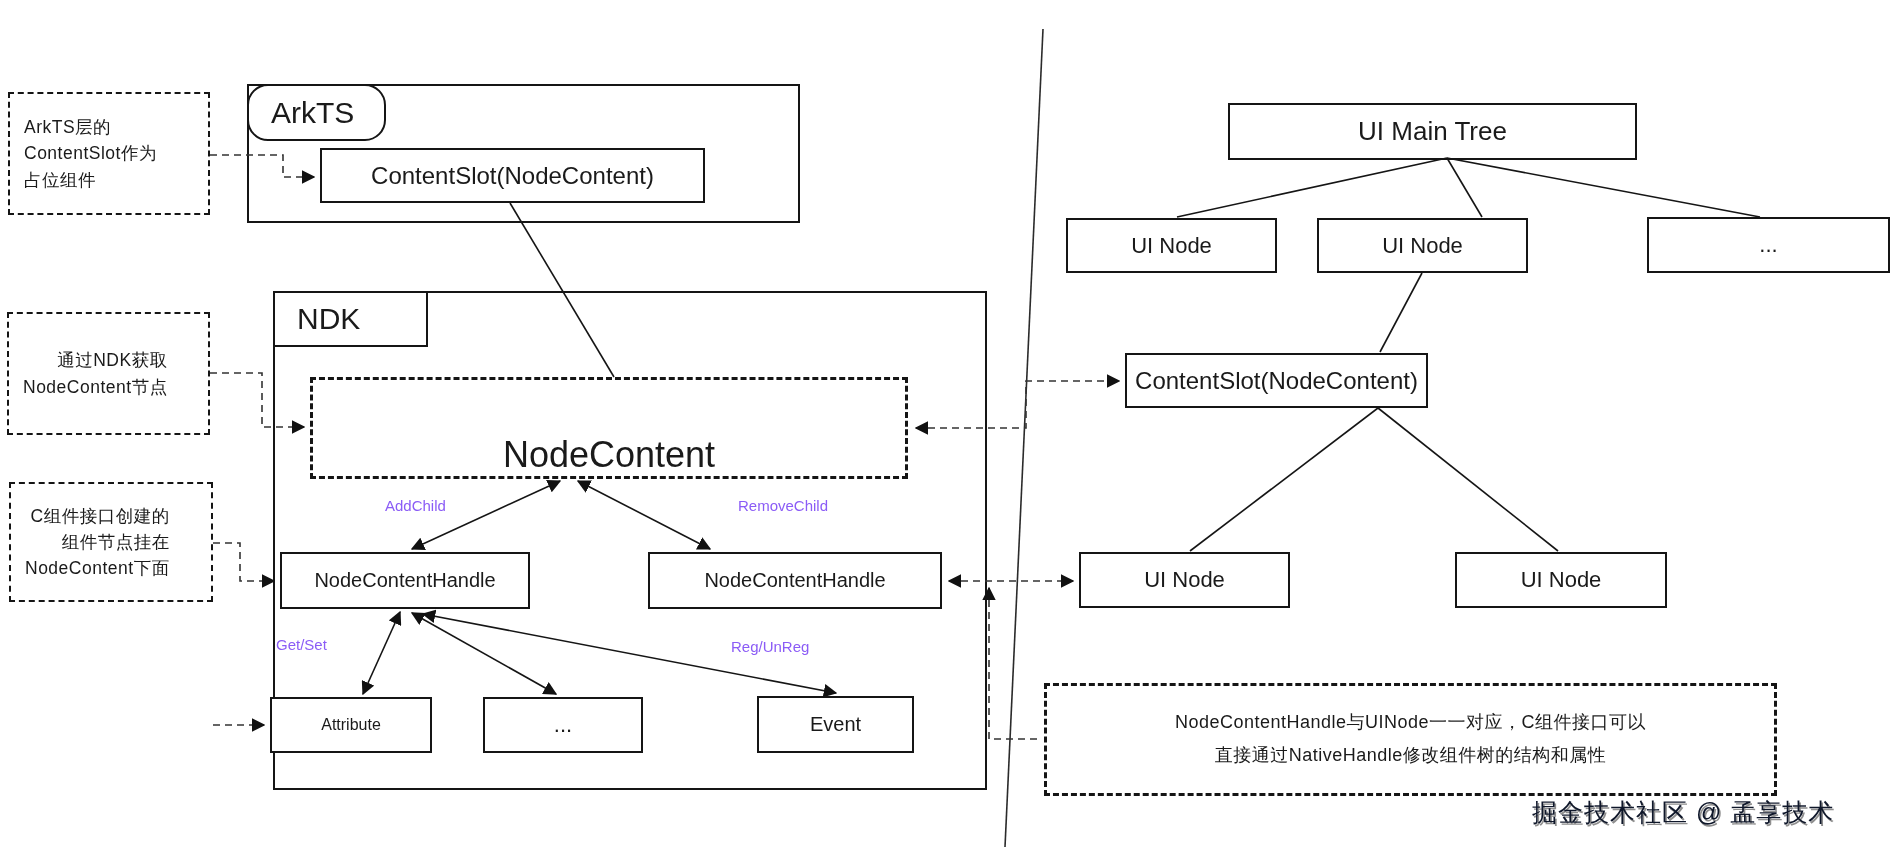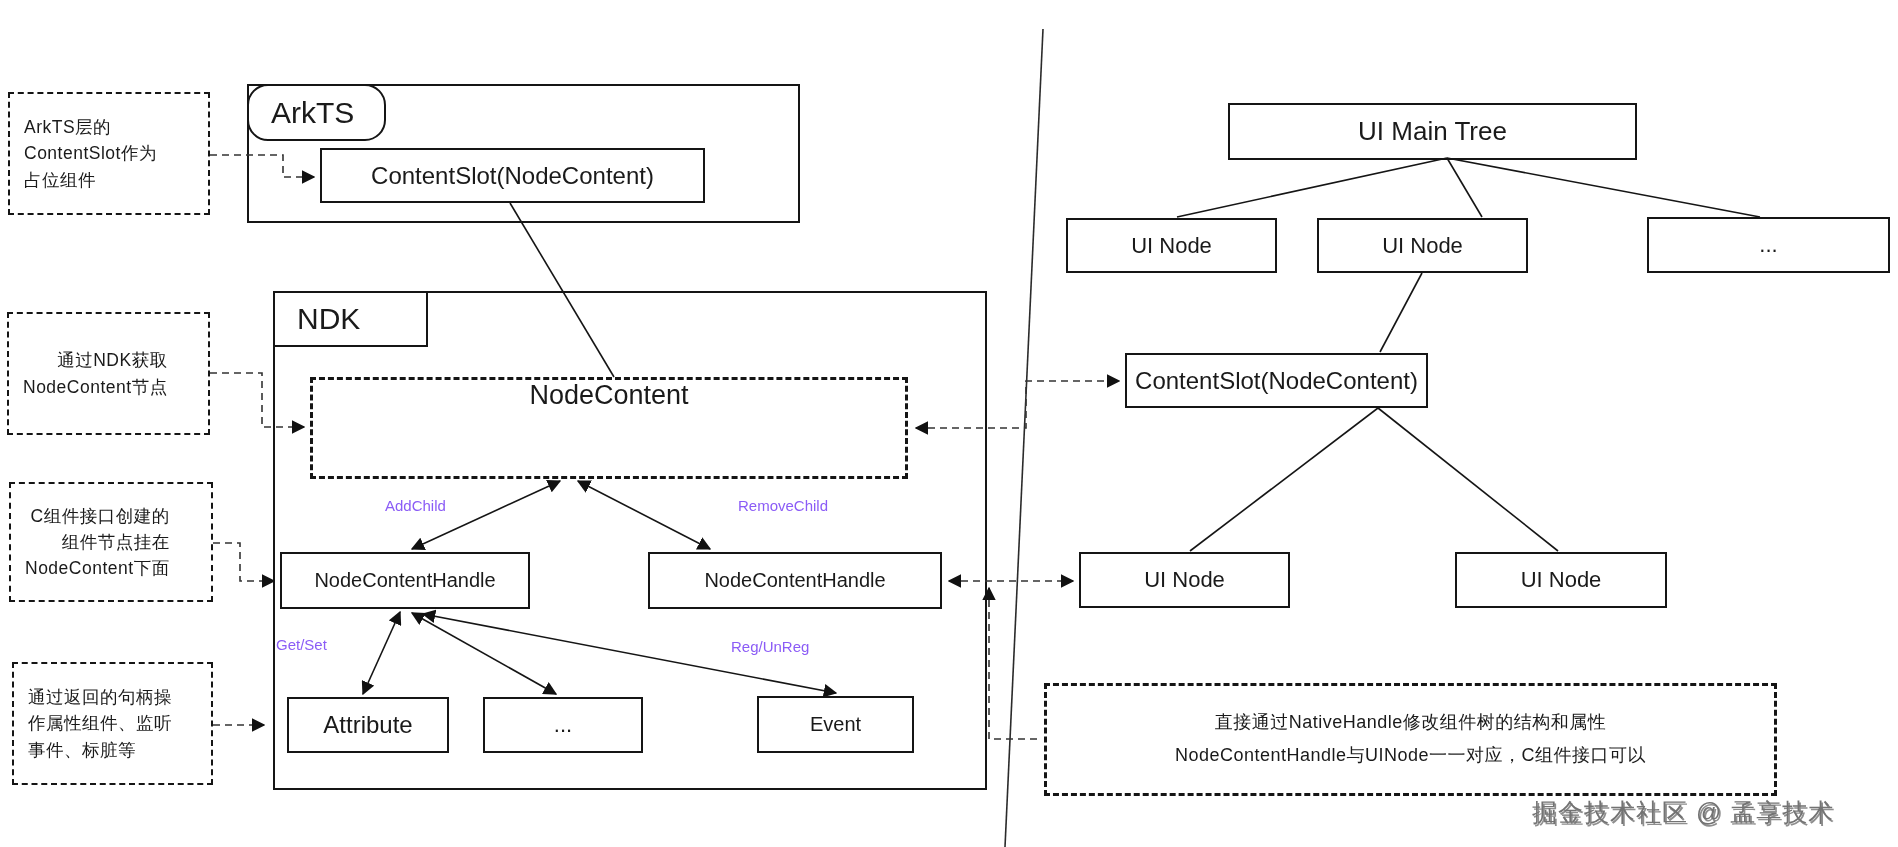--- a/index.html
+++ b/index.html
@@ -14,21 +14,21 @@
   .note{
     display:flex;align-items:center;padding-left:14px;
     font-size:17.5px;line-height:1.5;white-space:pre-line;letter-spacing:0.5px;
   }
   .tab{border:2px solid #151515;border-top-width:2px;background:#fff;display:flex;align-items:center;padding-left:22px;font-size:30px;}
   .grouptab{position:absolute;left:-2px;top:-2px;}
   .edgelabel{font-size:15px;color:#8b5cf6;}
   .center-lg{font-size:24px;}
   svg.layer{position:absolute;left:0;top:0;pointer-events:none;}
   #watermark{
-    font-size:25px;letter-spacing:1px;color:#737373;
+    font-size:25px;letter-spacing:1px;color:#0f172a;
     text-shadow:1.5px 1.5px 0 #8f8f8f,-1px -1px 0 #ffffff;
     white-space:nowrap;
   }
   .note2{
     text-align:center;font-size:18px;line-height:33px;padding-top:20px;letter-spacing:0.5px;
   }
 </style>
 </head>
 <body>
 
@@ -38,51 +38,48 @@
 ContentSlot作为
 占位组件</span></div>
 
   <div class="abs dashedbox note" style="left:7px;top:312px;width:203px;height:123px;text-align:right;"><span style="white-space:pre-line;">通过NDK获取
 NodeContent节点</span></div>
 
   <div class="abs dashedbox note" style="left:9px;top:482px;width:204px;height:120px;"><span style="white-space:pre-line;text-align:right;">C组件接口创建的
 组件节点挂在
 NodeContent下面</span></div>
 
-  <div class="abs dashedbox note" style="left:12px;top:662px;width:201px;height:123px;"><span style="white-space:pre-line;">通过返回的句柄操
-作属性组件、监听
-事件、标脏等</span></div>
 
   <div class="abs box" style="left:247px;top:84px;width:553px;height:139px;justify-content:flex-start;align-items:flex-start;">
     <div class="tab grouptab" style="width:113px;height:53px;border-radius:21px;">
       <span>ArkTS</span>
     </div>
   </div>
   <div class="abs box center-lg" style="left:320px;top:148px;width:385px;height:55px;">
     <span>ContentSlot(NodeContent)</span>
   </div>
 
   <div class="abs box" style="left:253px;top:291px;width:714px;height:499px;justify-content:flex-start;align-items:flex-start;margin-left:20px;">
     <div class="tab grouptab" style="width:129px;height:52px;">
       <span>NDK</span>
     </div>
   </div>
 
-  <div class="abs heavydash" style="left:310px;top:377px;width:598px;height:102px;display:flex;align-items:flex-start;justify-content:center;font-size:27px;">
+  <div class="abs heavydash" style="left:310px;top:377px;width:598px;height:102px;display:flex;align-items:flex-end;justify-content:center;font-size:36px;">
     <span>NodeContent</span>
   </div>
 
   <div class="abs box" style="left:280px;top:552px;width:250px;height:57px;font-size:20px;">
     <span>NodeContentHandle</span>
   </div>
   <div class="abs box" style="left:648px;top:552px;width:294px;height:57px;font-size:20px;">
     <span>NodeContentHandle</span>
   </div>
 
-  <div class="abs box" style="left:270px;top:697px;width:162px;height:56px;font-size:24px;margin-left:17px;">
+  <div class="abs box" style="left:270px;top:697px;width:162px;height:56px;font-size:16px;">
     <span>Attribute</span>
   </div>
   <div class="abs box" style="left:483px;top:697px;width:160px;height:56px;font-size:22px;">
     <span>...</span>
   </div>
   <div class="abs box" style="left:757px;top:696px;width:157px;height:57px;font-size:20px;">
     <span>Event</span>
   </div>
 
   <div class="abs edgelabel" style="left:385px;top:497px;">AddChild</div>
@@ -108,22 +105,22 @@
   </div>
 
   <div class="abs box" style="left:1079px;top:552px;width:211px;height:56px;font-size:22px;">
     <span>UI Node</span>
   </div>
   <div class="abs box" style="left:1455px;top:552px;width:212px;height:56px;font-size:22px;">
     <span>UI Node</span>
   </div>
 
   <div class="abs heavydash note2" style="left:1044px;top:683px;width:733px;height:113px;">
+    <div>NodeContentHandle与UINode一一对应，C组件接口可以</div>
     <div>直接通过NativeHandle修改组件树的结构和属性</div>
-    <div>NodeContentHandle与UINode一一对应，C组件接口可以</div>
   </div>
 
   <div id="watermark" class="abs" style="left:1532px;top:796px;">掘金技术社区 @ 孟享技术</div>
 
   <svg class="layer" width="1898" height="847" viewBox="0 0 1898 847">
     <defs>
       <marker id="ah" viewBox="0 0 10 10" refX="9" refY="5" markerWidth="8.5" markerHeight="8.5" orient="auto-start-reverse">
         <path d="M0,0 L10,5 L0,10 z" fill="#111"></path>
       </marker>
     </defs>

